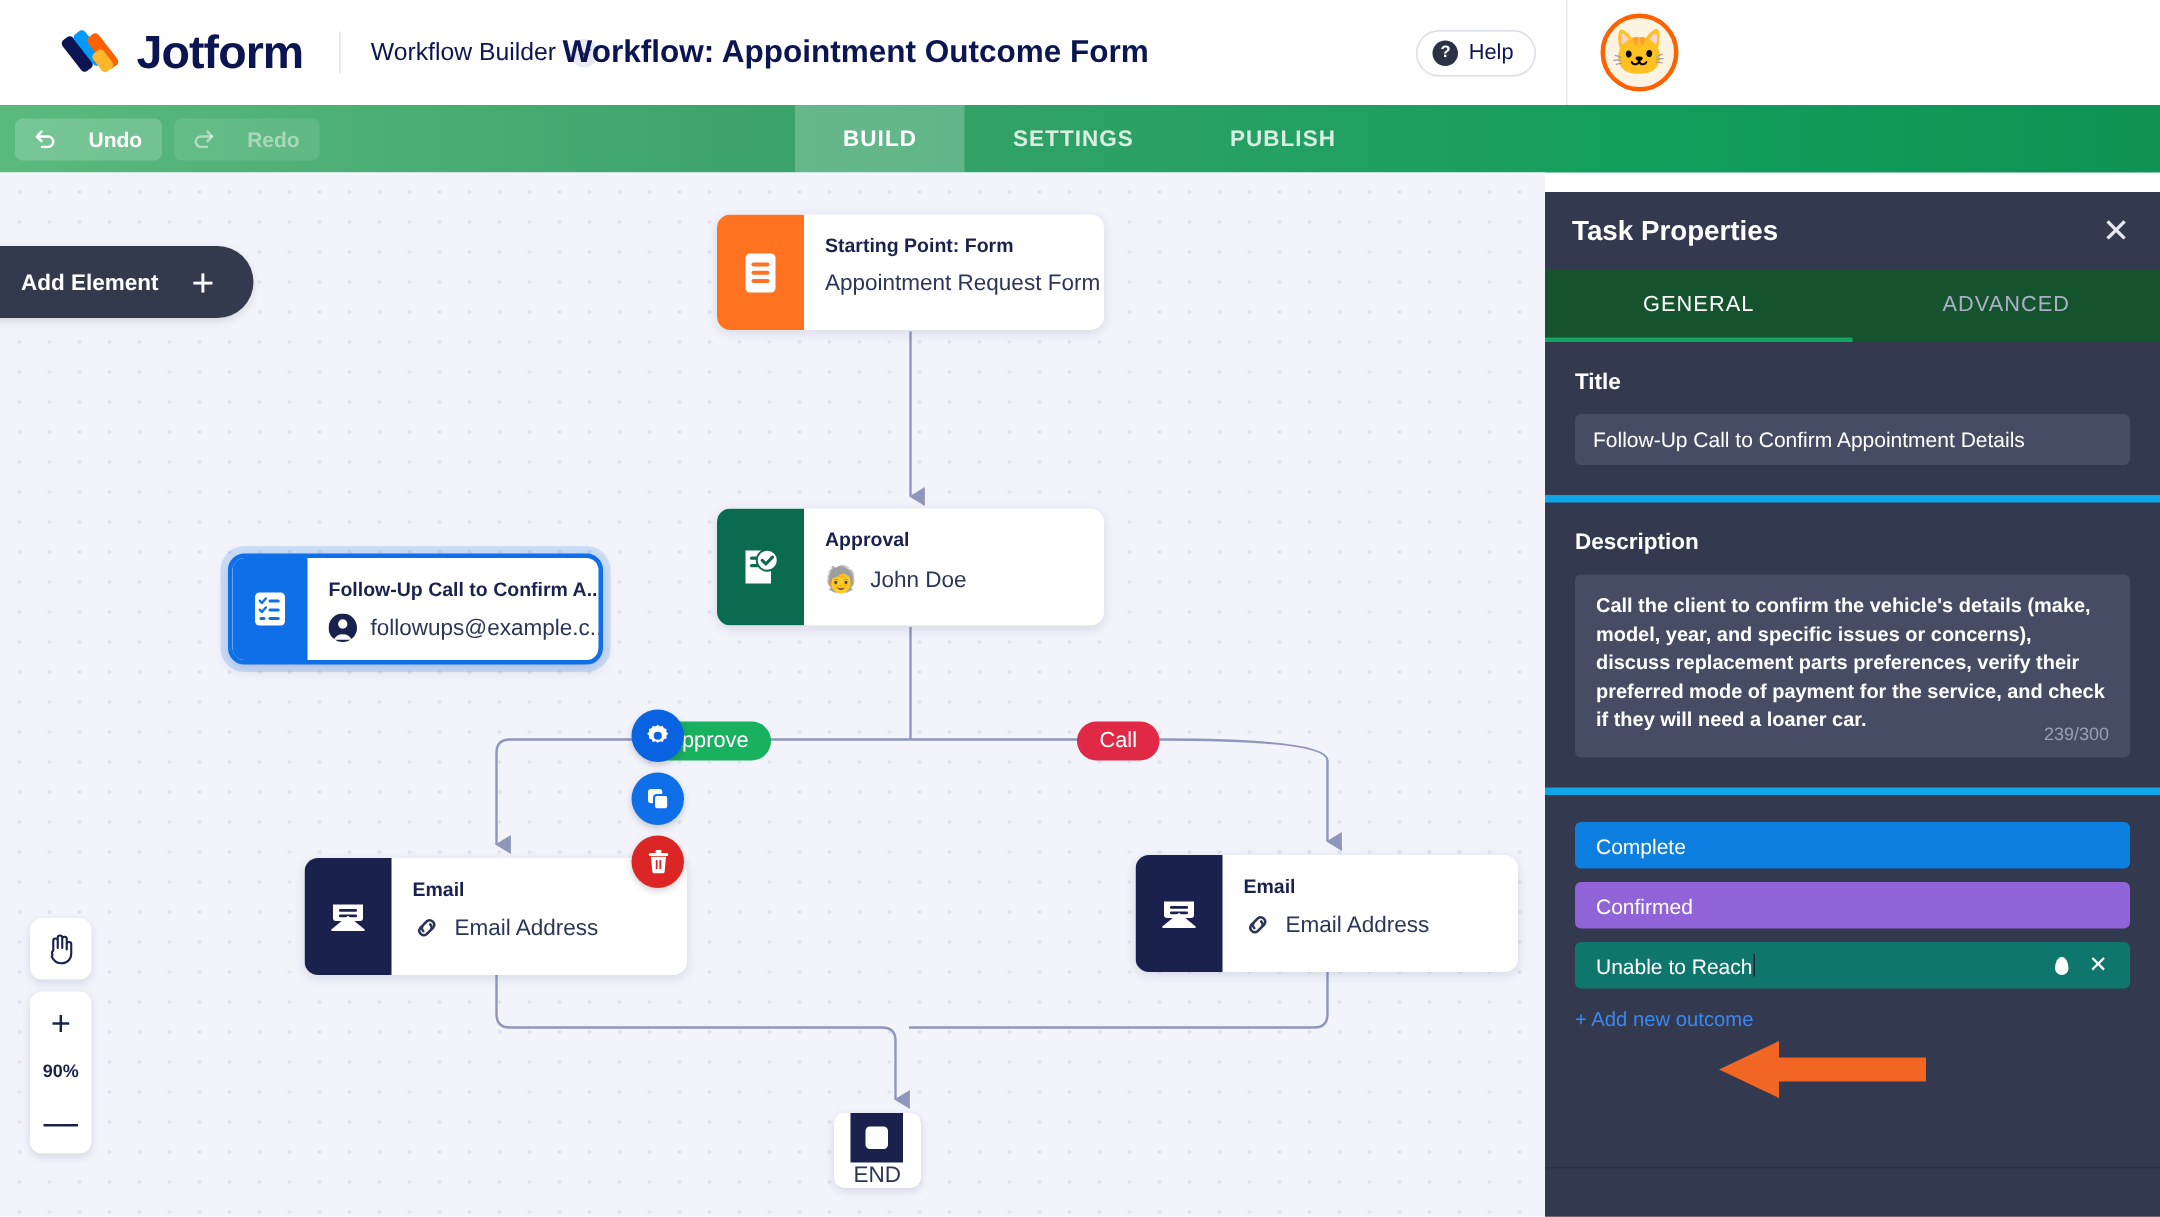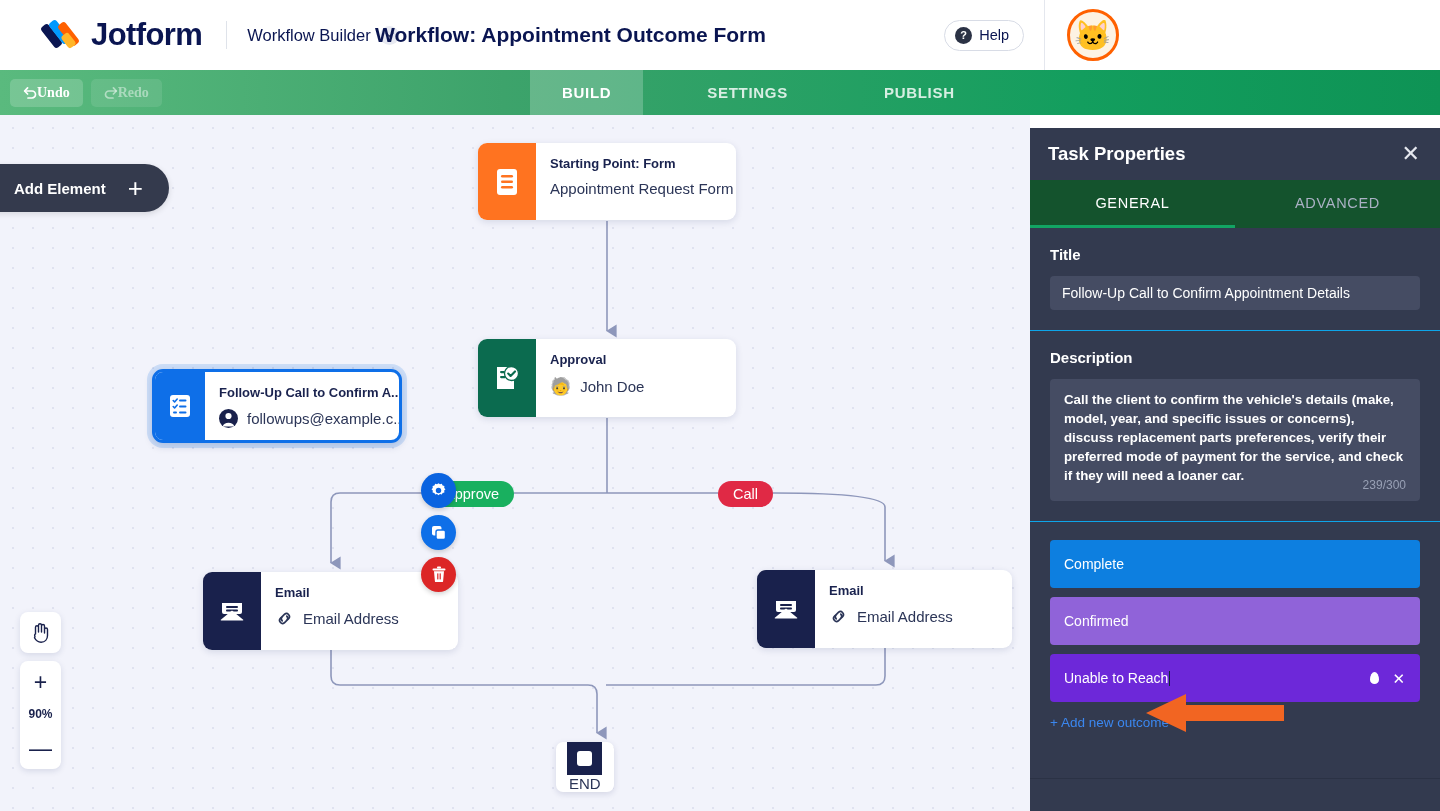--- a/index.html
+++ b/index.html
@@ -54,26 +54,26 @@
   }
 
   
   .greenbar {
     position:absolute; left:0; top:70px; width:1440px; height:45px;
     background:linear-gradient(90deg,#5aba7e 0%,#3da36b 35%,#139e5e 75%,#0e9355 100%);
     display:flex; align-items:center;
   }
   .undo-redo { display:flex; gap:8px; padding-left:10px; }
   .ur-btn {
-    display:flex; align-items:center; gap:0;
+    display:flex; align-items:center; gap:22px;
     padding:6px 13px; border-radius:5px; font-size:14px; font-weight:bold;
-    color:#ffffff; background:rgba(255,255,255,0.18); cursor:pointer;font-family:Liberation Serif, serif;
+    color:#ffffff; background:rgba(255,255,255,0.18); cursor:pointer;
   }
   .ur-btn.disabled { color:rgba(255,255,255,0.45); background:rgba(255,255,255,0.10); }
-  .tabs { position:absolute; left:530px; top:0; display:flex; height:45px;gap:32px; }
+  .tabs { position:absolute; left:530px; top:0; display:flex; height:45px; }
   .tab {
     padding:0 32px; height:45px; display:flex; align-items:center;
     font-size:15px; font-weight:bold; letter-spacing:0.7px;
     color:rgba(255,255,255,0.82); cursor:pointer;
   }
   .tab.active { background:rgba(255,255,255,0.22); color:#ffffff; }
 
   
   .canvas {
     position:absolute; left:0; top:115px; width:1030px; height:696px;
@@ -183,38 +183,38 @@
   .panel-close { font-size:22px; color:#e6e8ef; cursor:pointer; line-height:1; }
   .panel-tabs { display:flex; height:48px; background:#14532d; }
   .p-tab {
     flex:1; display:flex; align-items:center; justify-content:center;
     font-size:14.5px; letter-spacing:0.7px; color:#aab1c4; cursor:pointer;
     border-bottom:3px solid transparent;
   }
   .p-tab.active { color:#ffffff; border-bottom-color:#12a463; }
   .panel-body { flex:1; overflow:hidden; padding:0; }
   .sec { padding:18px 20px 20px; }
-  .sec.bordered { border-bottom:1px solid #0ea5e9; }
+  .sec.bordered { border-bottom:5px solid #0ea5e9; }
   .sec-label { font-size:15px; font-weight:bold; color:#ffffff; margin-bottom:13px; }
   .field-input {
     width:100%; background:#454c63; border:none; border-radius:4px;
     padding:9px 12px; font-size:14px; color:#ffffff;
     font-family:"Liberation Sans", sans-serif;
   }
   .textarea-box {
     width:100%; background:#454c63; border-radius:4px;
     padding:12px 14px 8px; position:relative; min-height:122px;
   }
   .textarea-text { font-size:13.3px; line-height:1.42; color:#ffffff; font-weight:bold; }
   .char-count {
     position:absolute; right:14px; bottom:9px; font-size:12px; color:#98a0b5;
   }
   .outcomes { display:flex; flex-direction:column; gap:9px; }
   .outcome {
-    height:48px; border-radius:4px; display:flex; align-items:center;
+    height:31px; border-radius:4px; display:flex; align-items:center;
     padding:0 10px 0 14px; font-size:14px; color:#ffffff; cursor:pointer;
   }
   .outcome .oc-name { flex:1; display:flex; align-items:center; }
   .caret { display:inline-block; width:1px; height:15px; background:#0d2a33; margin-left:1px; }
   .oc-icons { display:flex; align-items:center; gap:13px; padding-right:5px; }
   .drop-ico {
     width:9px; height:12px; background:#fff;
     border-radius:50% 50% 50% 50% / 64% 64% 36% 36%;
     transform:rotate(0deg); cursor:pointer;
   }
@@ -491,21 +491,21 @@
         <div class="outcomes">
 
           <div class="outcome" style="background:#0d7fe0">
             <span class="oc-name">Complete</span>
           </div>
 
           <div class="outcome" style="background:#9063d9">
             <span class="oc-name">Confirmed</span>
           </div>
 
-          <div class="outcome" style="background:#6d28d9">
+          <div class="outcome" style="background:#0f766e">
             <span class="oc-name">
               <span>Unable to Reach</span>
                 <span class="caret"></span>
             </span>
             <span class="oc-icons">
               <span class="drop-ico"></span>
               <span class="x-ico">✕</span>
             </span>
           </div>
 

